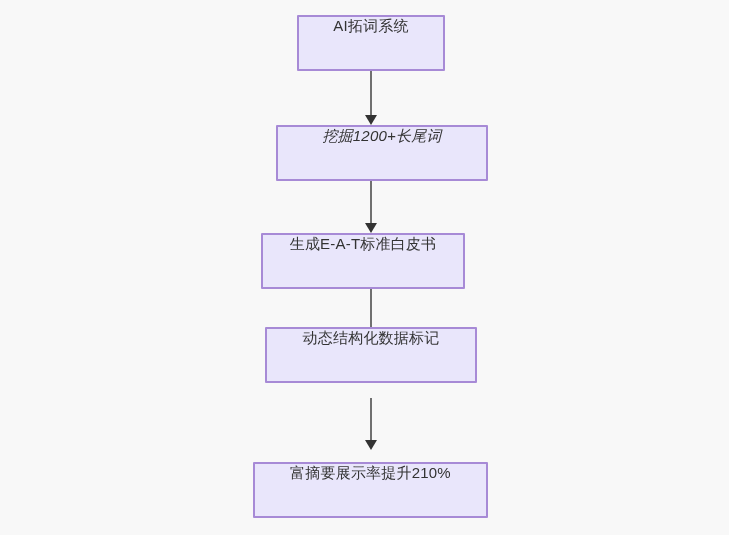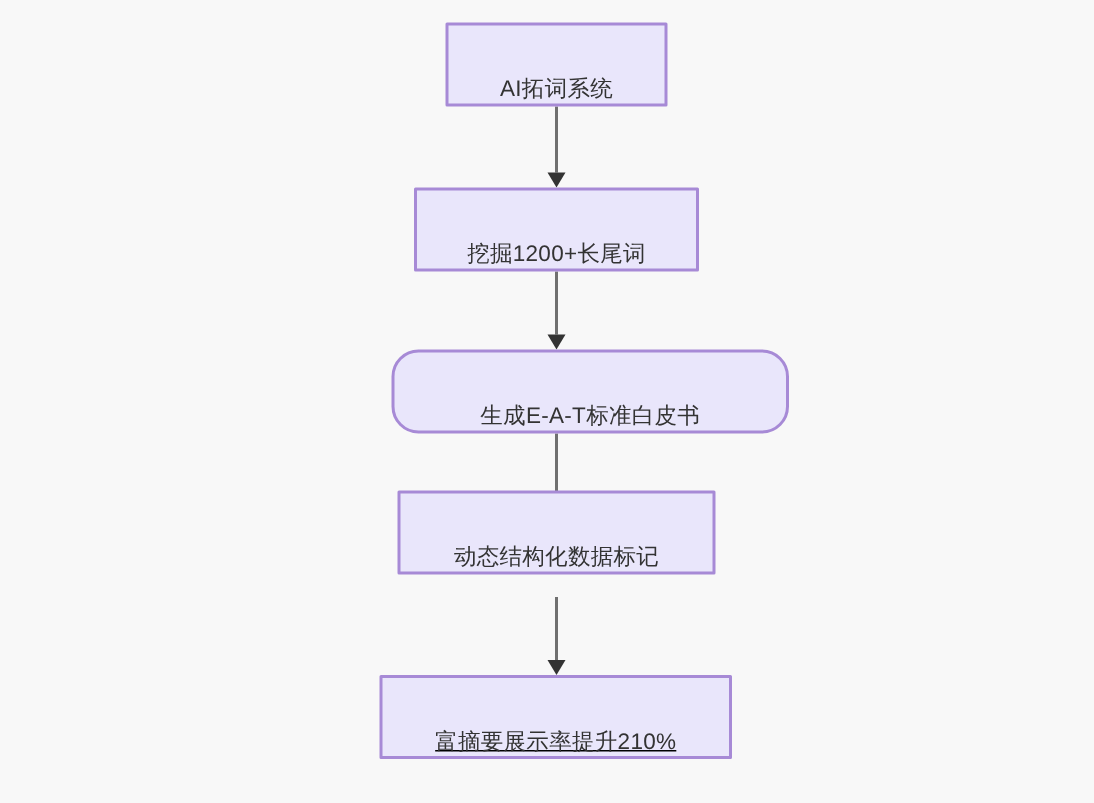--- a/index.html
+++ b/index.html
@@ -21,21 +21,21 @@
     height: 535px;
   }
 
   .node {
     position: absolute;
     box-sizing: border-box;
     background: #e9e6fb;
     border: 2px solid #a78ad6;
     border-radius: 1px;
     display: flex;
-    align-items: flex-end;
+    align-items: flex-start;
     justify-content: center;
     text-align: center;
   }
 
   .node-label {
     font-size: 15px;
     line-height: 1.2;
     color: #333333;
     letter-spacing: 0.2px;
     white-space: nowrap;
@@ -92,29 +92,29 @@
     <svg width="20" height="52" viewBox="0 0 20 52">
       <line class="edge-line" x1="10" y1="0" x2="10" y2="42"></line>
       <polygon class="edge-arrowhead" points="4,42 16,42 10,52"></polygon>
     </svg>
   </div>
 
   <div class="node" style="left: 297px; top: 15px; width: 148px; height: 56px;">
     <span class="node-label">AI拓词系统</span>
   </div>
 
-  <div class="node" style="left: 276px; top: 125px; width: 190px; height: 56px;">
+  <div class="node" style="left: 276px; top: 125px; width: 212px; height: 56px; font-style: italic;">
     <span class="node-label">挖掘1200+长尾词</span>
   </div>
 
-  <div class="node" style="left: 261px; top: 233px; width: 265px; height: 56px; border-radius: 18px;">
+  <div class="node" style="left: 261px; top: 233px; width: 204px; height: 56px;">
     <span class="node-label">生成E-A-T标准白皮书</span>
   </div>
 
   <div class="node" style="left: 265px; top: 327px; width: 212px; height: 56px;">
     <span class="node-label">动态结构化数据标记</span>
   </div>
 
-  <div class="node" style="left: 253px; top: 450px; width: 235px; height: 56px; text-decoration: underline;">
+  <div class="node" style="left: 253px; top: 462px; width: 235px; height: 56px;">
     <span class="node-label">富摘要展示率提升210%</span>
   </div>
 
 </div>
 
 </body></html>

